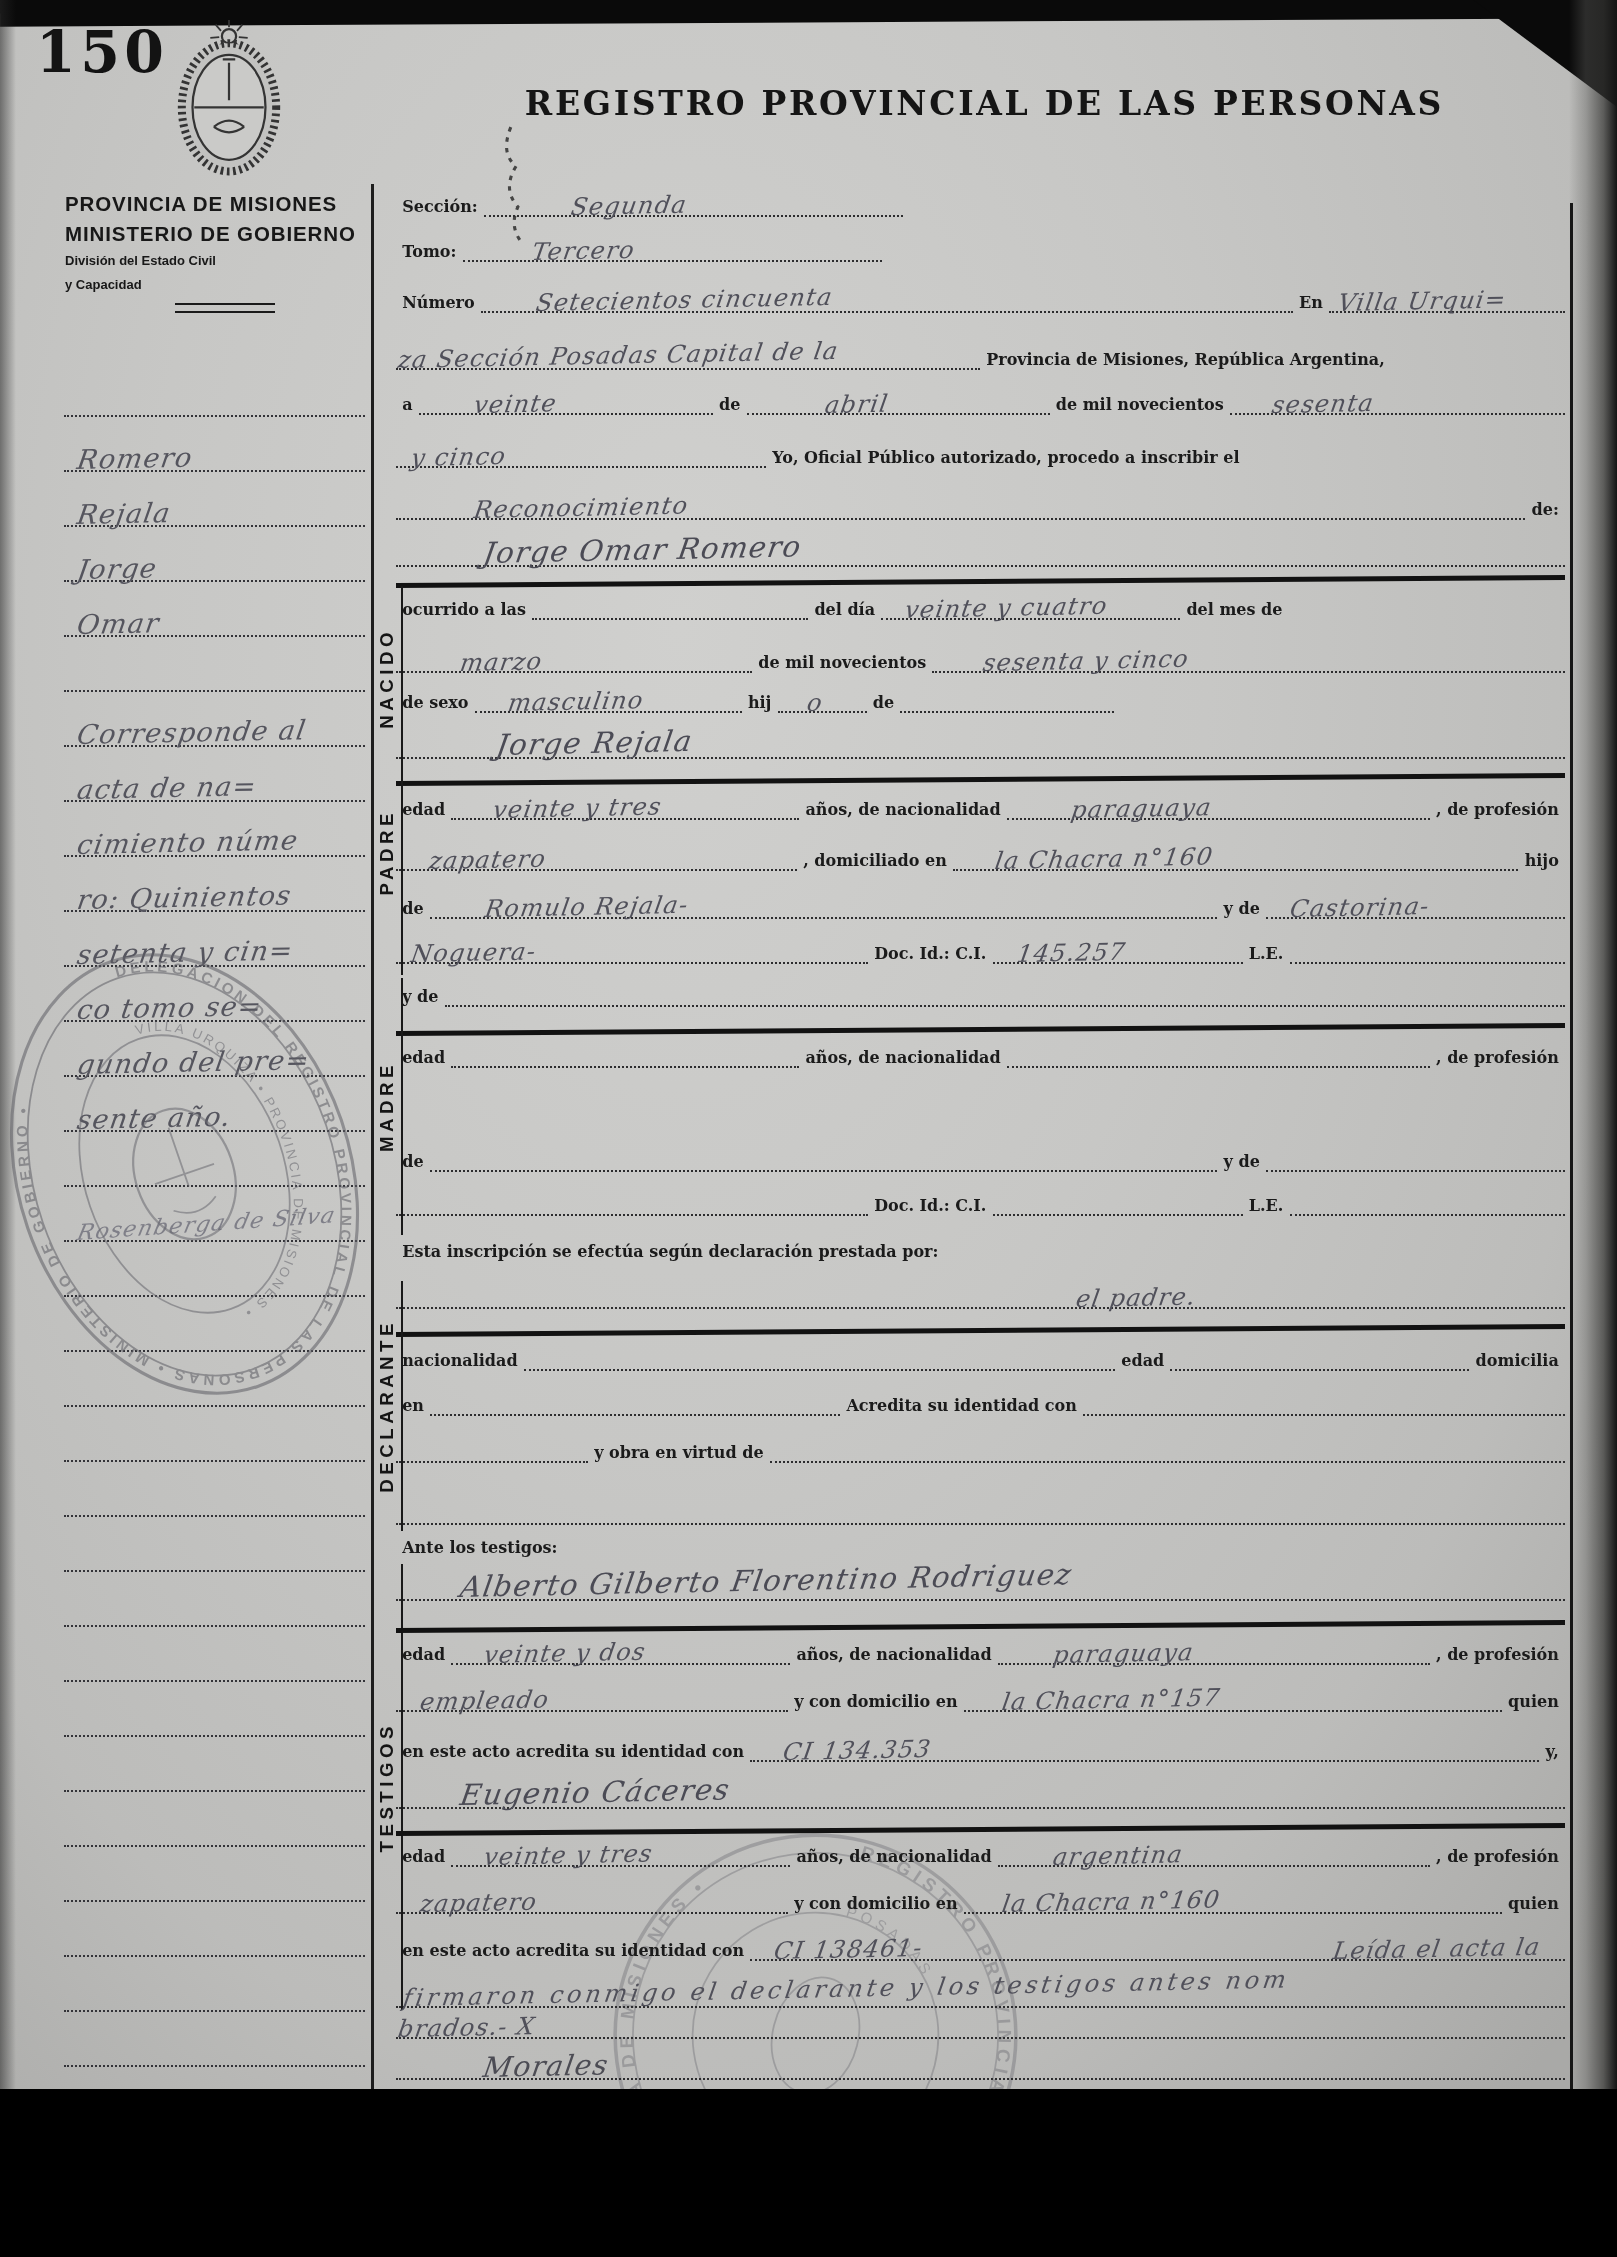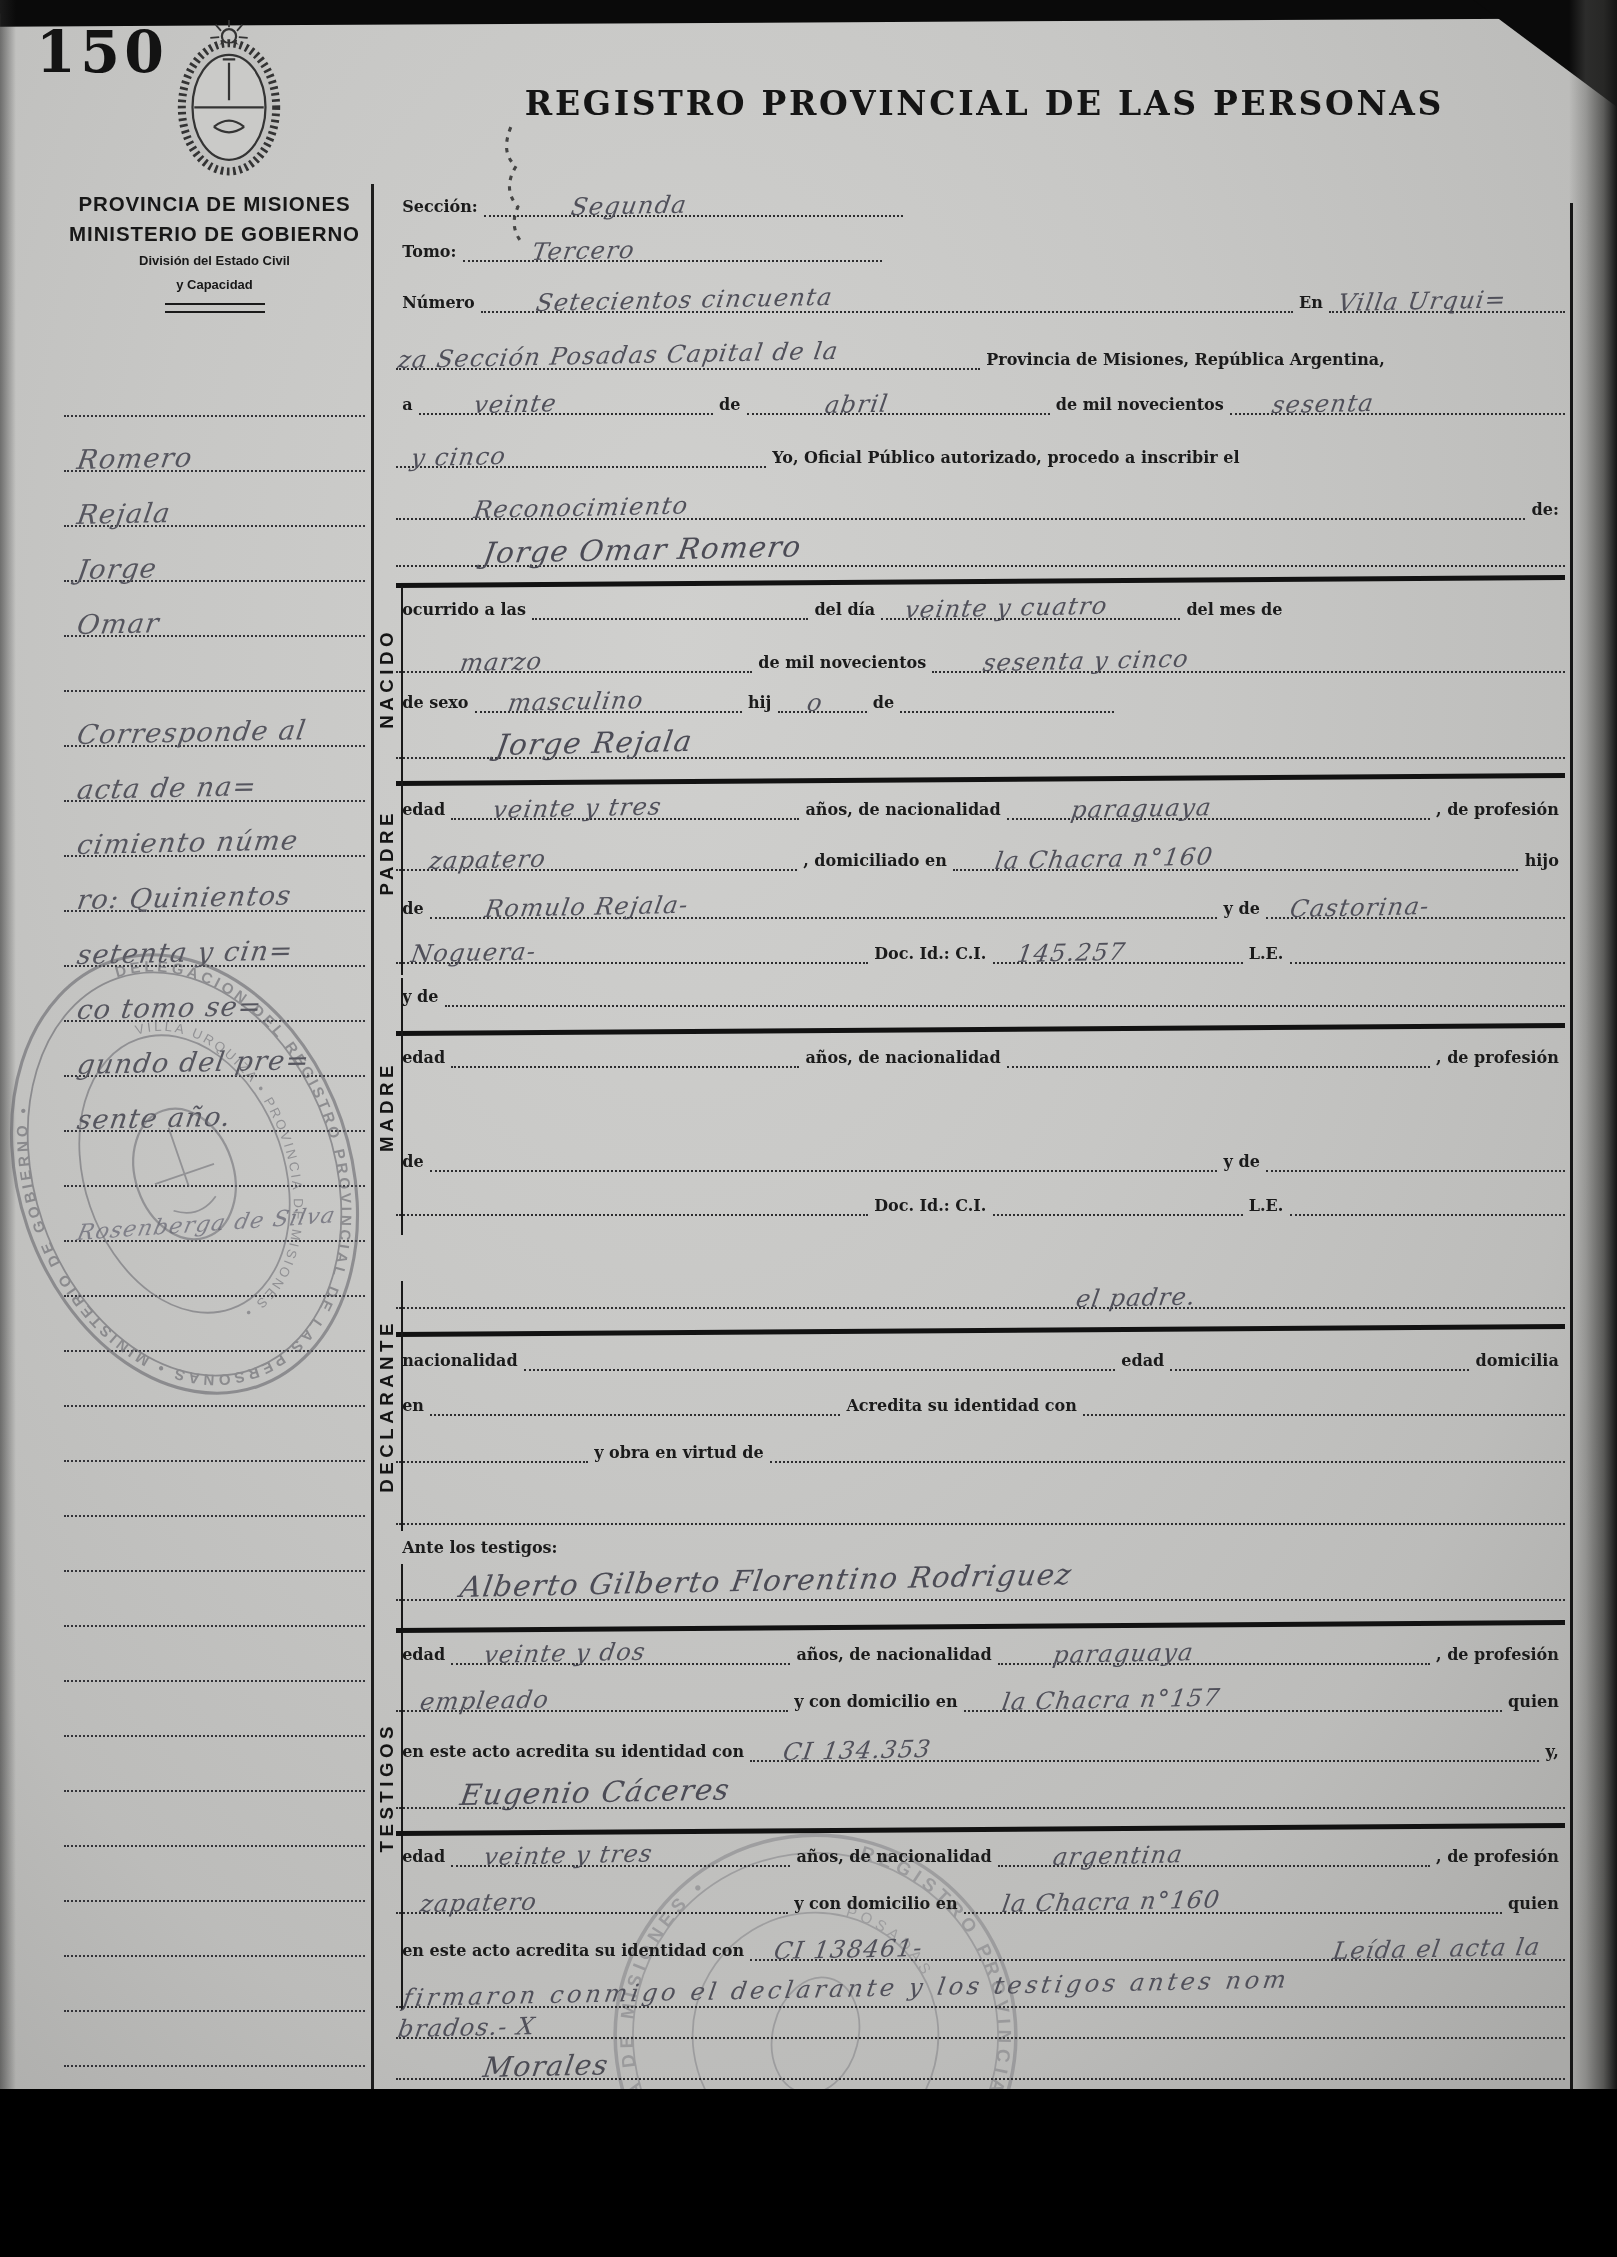--- a/index.html
+++ b/index.html
@@ -11,21 +11,21 @@
     clip-path:polygon(30% 0,100% 0,100% 100%);}
   .bindingR{position:absolute;top:0;right:0;width:48px;height:100%;
     background:linear-gradient(90deg,rgba(0,0,0,0) 0%,rgba(96,96,94,.4) 35%,rgba(52,52,50,.7) 72%,#141414 100%);}
   .leftedge{position:absolute;left:0;top:0;width:16px;height:100%;
     background:linear-gradient(90deg,rgba(40,40,40,.55),rgba(0,0,0,0));}
   .ruleR{position:absolute;left:1570px;top:203px;width:2.7px;height:2054px;background:#161616;}
   .divider{position:absolute;left:371px;top:184px;width:2.7px;height:2074px;background:#1d1d1d;}
   .pageno{position:absolute;left:36px;top:18px;font-weight:bold;font-size:57px;letter-spacing:4.5px;color:#131313;}
   .title{position:absolute;left:481px;top:84px;width:1007px;text-align:center;font-weight:bold;
     font-size:33px;letter-spacing:2.7px;color:#151515;white-space:nowrap;}
-  .lh{position:absolute;left:55px;top:189px;width:319px;text-align:center;color:#181818;
+  .lh{position:absolute;left:65px;top:189px;width:319px;color:#181818;
     font-family:"Liberation Sans",sans-serif;font-weight:bold;}
   .lh .a{font-size:20.5px;line-height:30px;letter-spacing:0.9px;}
   .lh .b{font-size:13px;line-height:24px;}
   .dbl{width:100px;height:6.2px;border-top:2.7px solid #1a1a1a;border-bottom:2.7px solid #1a1a1a;margin:6.2px auto 0;}
   .row{position:absolute;left:396px;width:1169px;height:30px;display:flex;align-items:flex-end;}
   .lbl{font-weight:bold;font-size:16px;color:#1b1b1b;white-space:nowrap;padding:0 6.2px 0.9px;line-height:1.05;}
   .blank{flex:1 1 auto;position:relative;height:100%;border-bottom:2.3px dotted #2c2c2e;}
   .hw{position:absolute;bottom:-6.2px;left:27px;white-space:nowrap;font-style:italic;font-size:24px;
     color:#50505a;letter-spacing:1.3px;transform:skewX(-10deg) rotate(-1.2deg);transform-origin:left bottom;display:inline-block;}
   .hw.big{font-size:29px;bottom:-5.3px;color:#4b4b55;}
@@ -354,20 +354,23 @@
     <span class="lbl">y de</span>
     <span class="blank" style="flex:0 0 299px"></span>
   </div>
   <div class="row" style="top:1186px">
     <span class="blank" style="flex:0 0 472px"></span>
     <span class="lbl">Doc. Id.: C.I.</span>
     <span class="blank" style="flex:0 0 250px"></span>
     <span class="lbl">L.E.</span>
     <span class="blank"></span>
   </div>
+  <div class="row" style="top:1232px">
+    <span class="lbl">Esta inscripción se efectúa según declaración prestada por:</span>
+  </div>
 
   <div class="row" style="top:1279px">
     <span class="blank">
       <i class="hw" style="left:58%">el padre.</i>
       </span>
   </div>
   <div class="bar" style="top:1328px"></div>
   <div class="vsec" style="top:1281px;height:250px">
     <span>DECLARANTE</span>
     </div>

